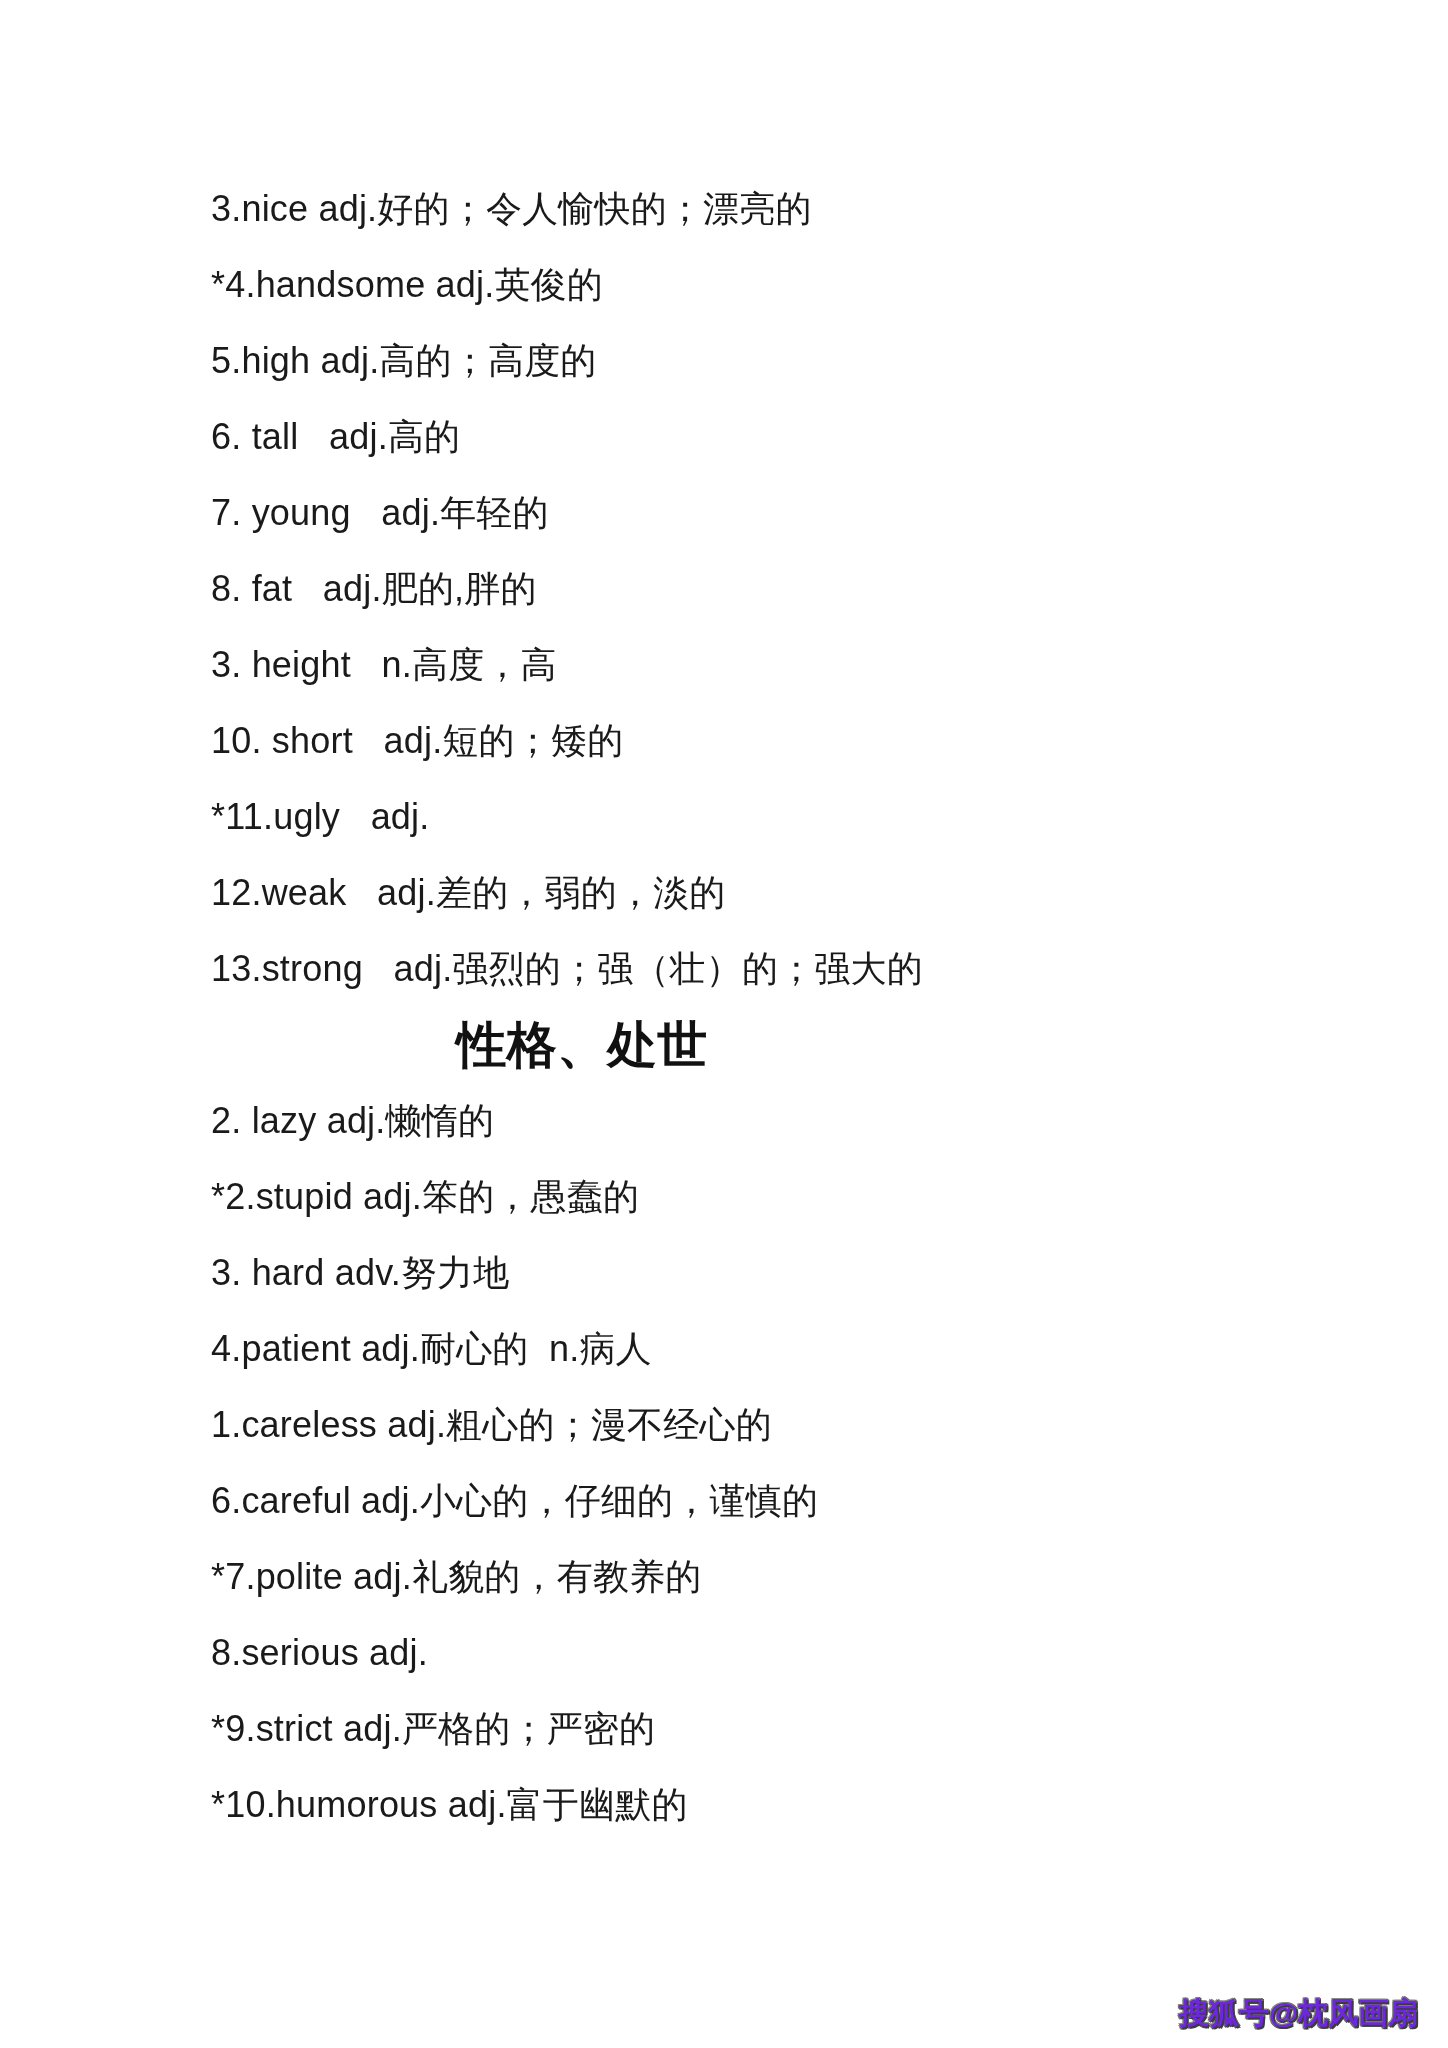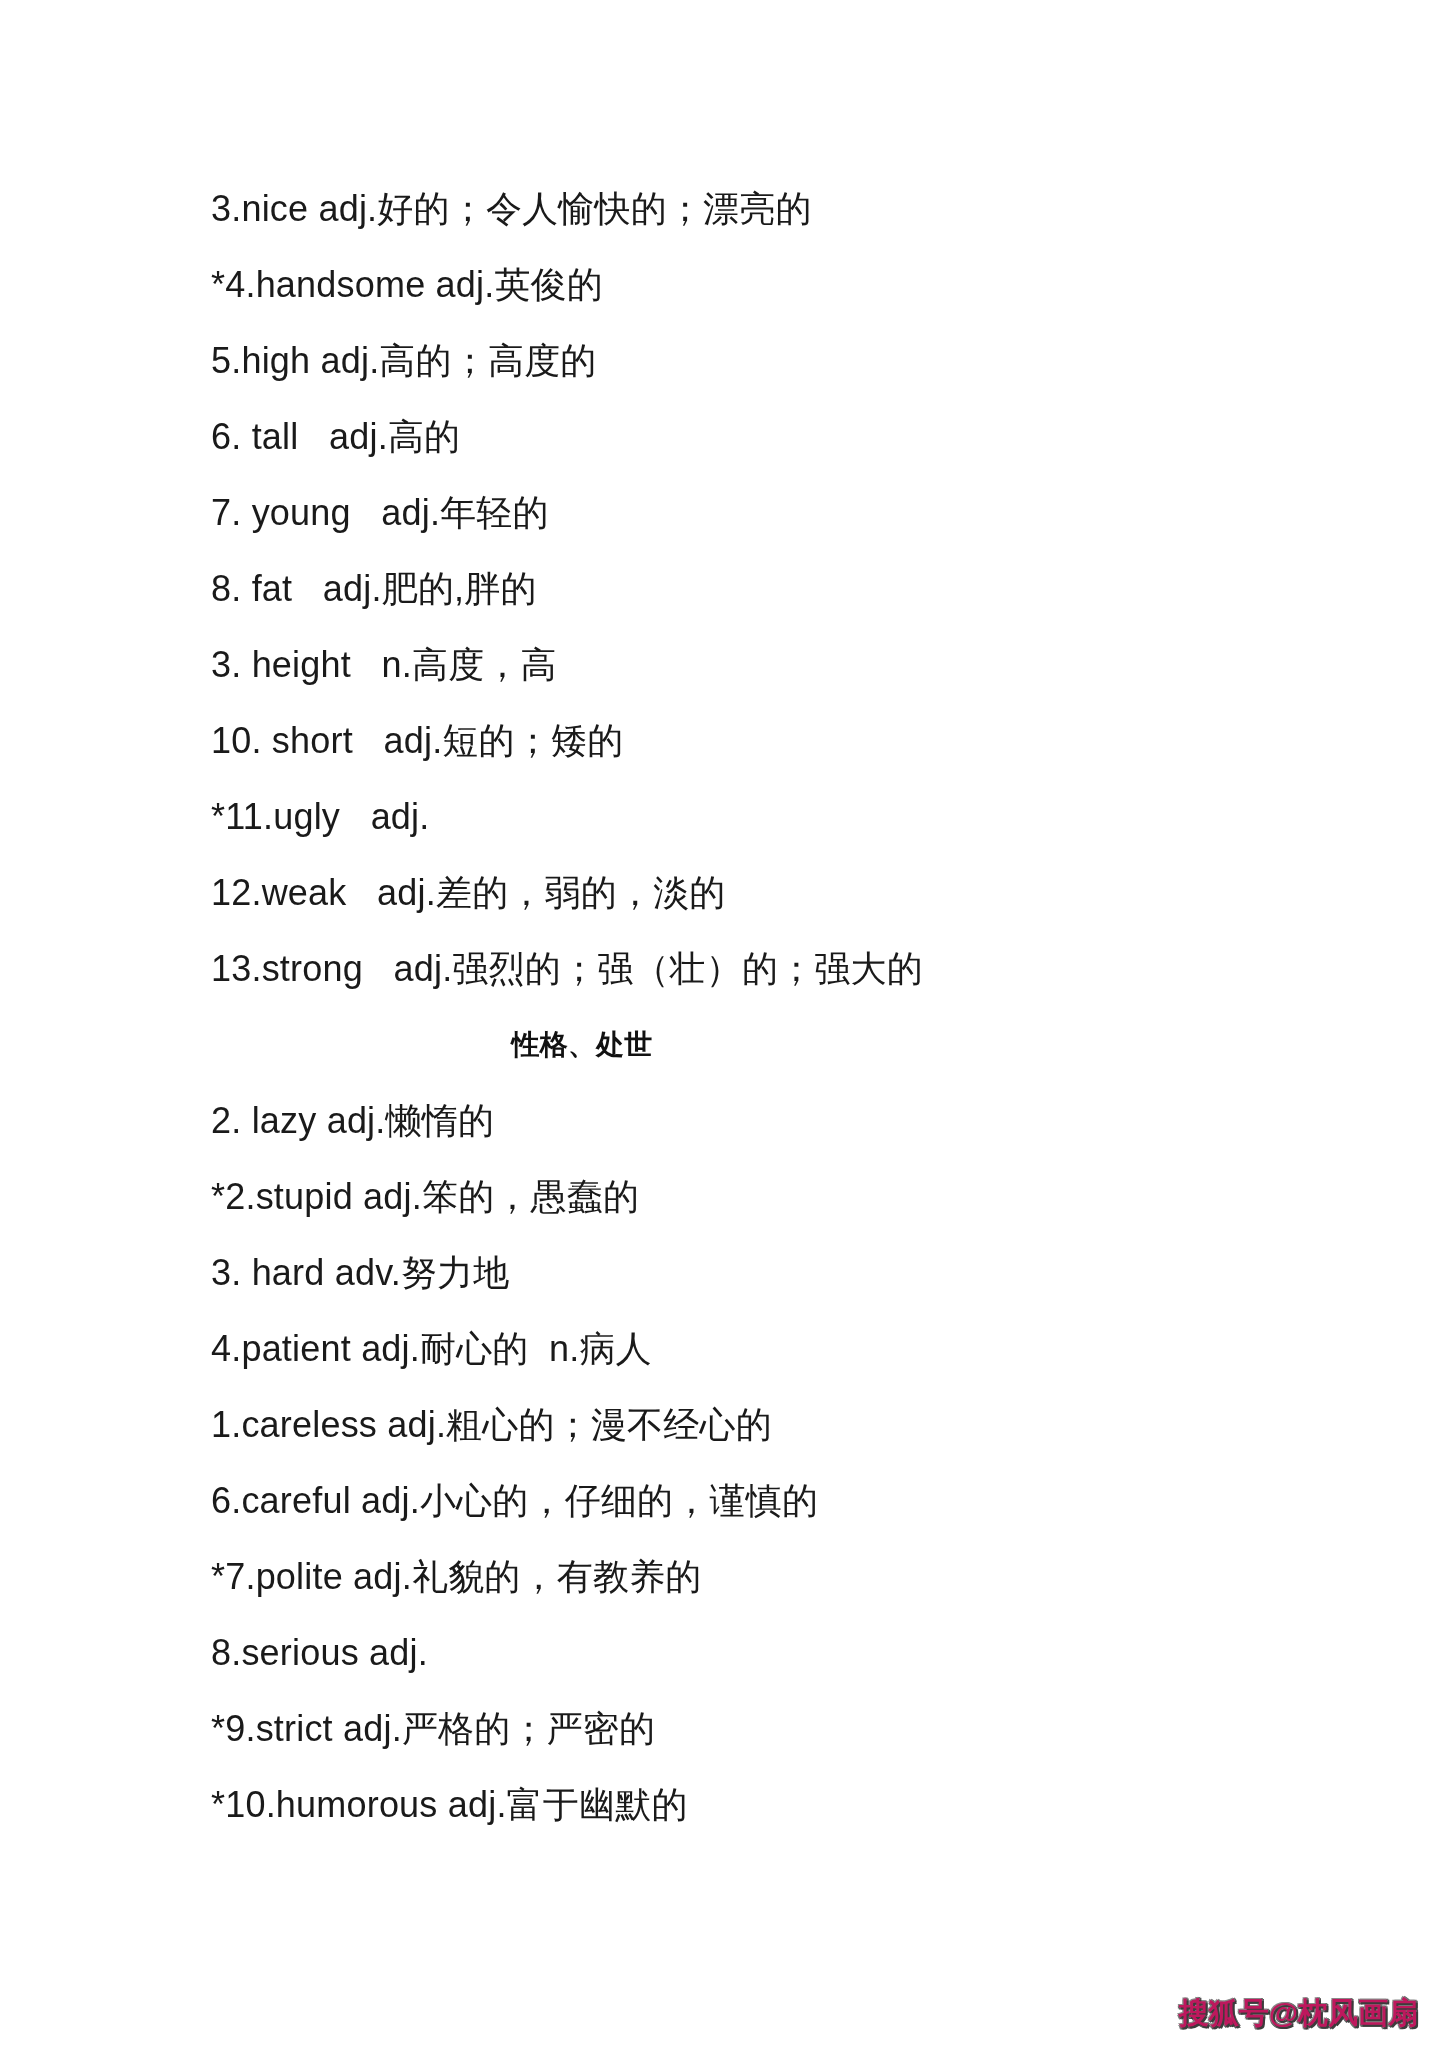--- a/index.html
+++ b/index.html
@@ -26,33 +26,33 @@
     align-items: center;
     padding-left: 211px;
     font-size: 36px;
     color: #1a1a1a;
     white-space: pre;
     letter-spacing: 0.2px;
   }
   .line.heading {
     padding-left: 0;
     justify-content: center;
-    font-size: 28px;
+    font-size: 50px;
     font-weight: 700;
     color: #111111;
   }
   .pos {
   }
   .watermark {
     position: absolute;
     right: 30px;
     bottom: 14px;
     font-size: 30px;
     font-weight: 700;
-    color: #be185d;
+    color: #6d28d9;
     white-space: pre;
     text-shadow:
       2px 2px 0 #3c3c3c,
       -1px -1px 0 #8a8a8a,
       1px -1px 0 #6f6f6f,
       -1px 1px 0 #6f6f6f,
       0 2px 0 #4a4a4a,
       2px 0 0 #4a4a4a;
   }
 </style>

